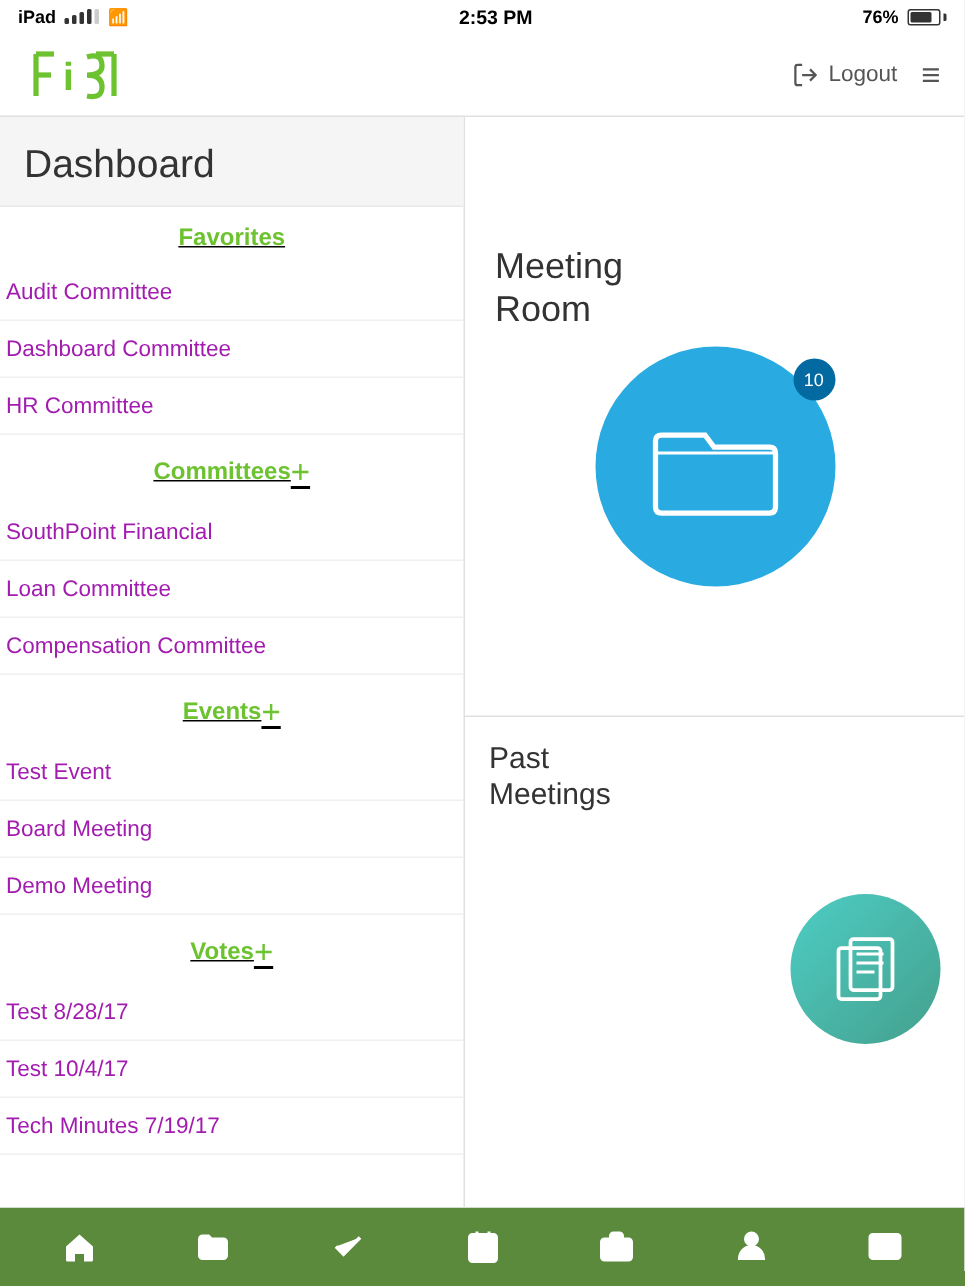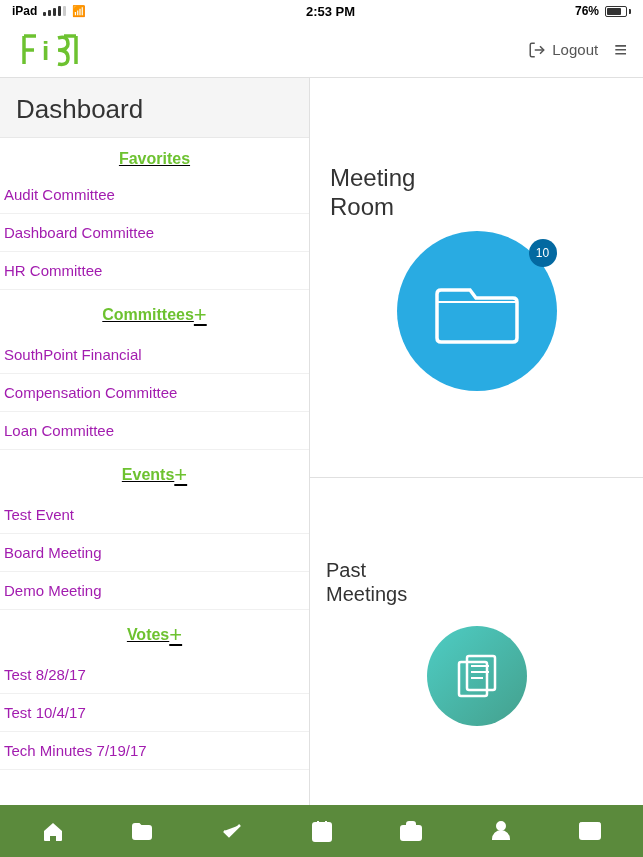--- a/index.html
+++ b/index.html
@@ -38,21 +38,21 @@
 
     
     .right-panel { flex: 1; display: flex; flex-direction: column; }
     .top-card { background: white; flex: 1.1; display: flex; flex-direction: column; align-items: center; justify-content: center; border-bottom: 1px solid #e0e0e0; padding: 20px; position: relative; }
     .top-card-title { font-size: 24px; font-weight: 300; color: #333; align-self: flex-start; margin-bottom: 10px; line-height: 1.2; }
     .folder-circle { width: 160px; height: 160px; background: #29abe2; border-radius: 50%; display: flex; align-items: center; justify-content: center; position: relative; }
     .folder-icon { width: 90px; height: 70px; }
     .badge { position: absolute; top: 8px; right: 0; background: #0369a1; color: white; border-radius: 50%; width: 28px; height: 28px; display: flex; align-items: center; justify-content: center; font-size: 12px; font-weight: normal; }
 
     .bottom-cards { display: flex; flex: 1; }
-    .bottom-card { flex: 1; background: white; display: flex; flex-direction: column; align-items: center; justify-content: center; padding: 16px; border-right: 1px solid #e0e0e0; }
+    .bottom-card { flex: 1; background: white; display: flex; flex-direction: row; align-items: center; justify-content: space-between; padding: 16px; border-right: 1px solid #e0e0e0; }
     .bottom-card:last-child { border-right: none; }
     .bottom-card-title { font-size: 20px; font-weight: 300; color: #333; align-self: flex-start; margin-bottom: 12px; line-height: 1.2; }
     .doc-circle { width: 100px; height: 100px; background: linear-gradient(135deg, #4ecdc4, #44a08d); border-radius: 50%; display: flex; align-items: center; justify-content: center; margin-top: 8px; }
     .vault-circle { width: 100px; height: 100px; background: linear-gradient(135deg, #29abe2, #0081a7); border-radius: 50%; display: flex; align-items: center; justify-content: center; margin-top: 8px; }
 
     
     .bottom-nav { height: 52px; background: #5b8a3c; display: flex; align-items: center; justify-content: space-around; padding: 0 8px; }
     .nav-item { display: flex; align-items: center; justify-content: center; color: white; font-size: 22px; cursor: pointer; flex: 1; height: 100%; }
     .nav-item.active { color: white; }
     .nav-item svg { fill: white; }
@@ -133,22 +133,22 @@
     </div>
     <div class="sidebar-item">Audit Committee</div>
     <div class="sidebar-item">Dashboard Committee</div>
     <div class="sidebar-item">HR Committee</div>
 
     <div class="section-header">
       <span class="section-label">Committees</span>
       <span class="section-add">+</span>
     </div>
     <div class="sidebar-item">SouthPoint Financial</div>
+    <div class="sidebar-item">Loan Committee</div>
     <div class="sidebar-item">Compensation Committee</div>
-    <div class="sidebar-item">Loan Committee</div>
 
     <div class="section-header">
       <span class="section-label">Events</span>
       <span class="section-add">+</span>
     </div>
     <div class="sidebar-item">Test Event</div>
     <div class="sidebar-item">Board Meeting</div>
     <div class="sidebar-item">Demo Meeting</div>
 
     <div class="section-header">

